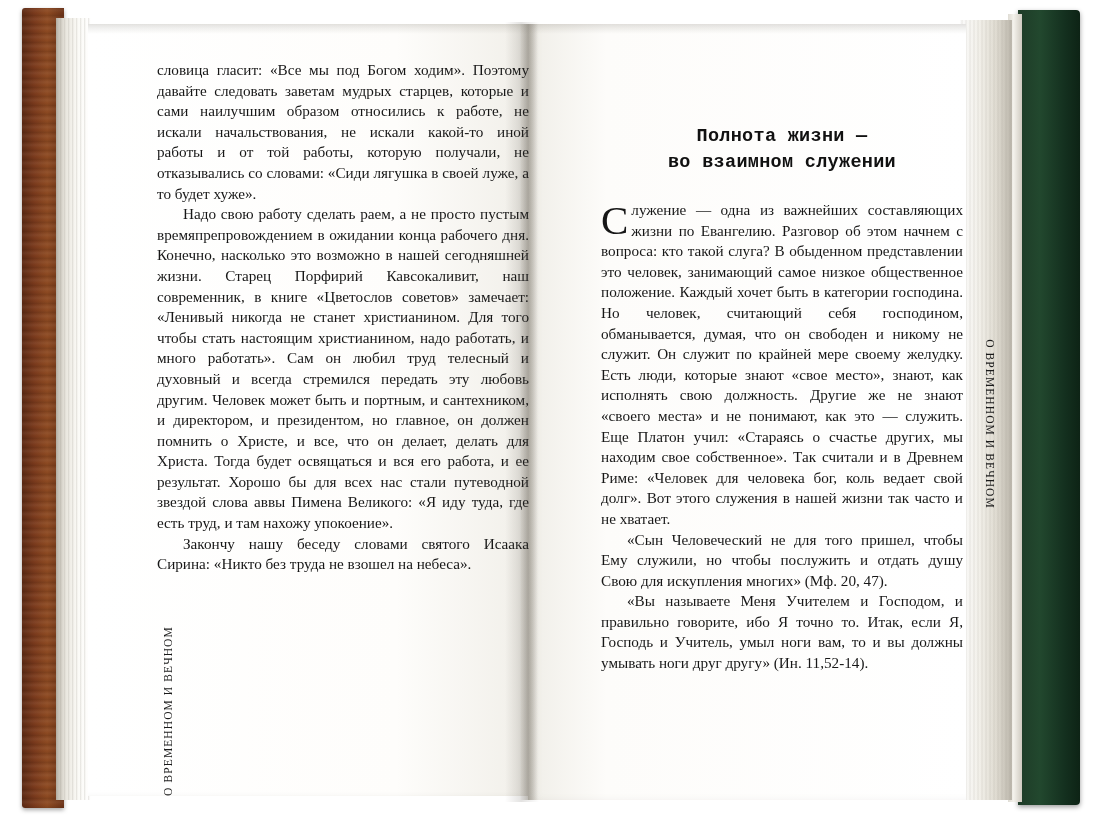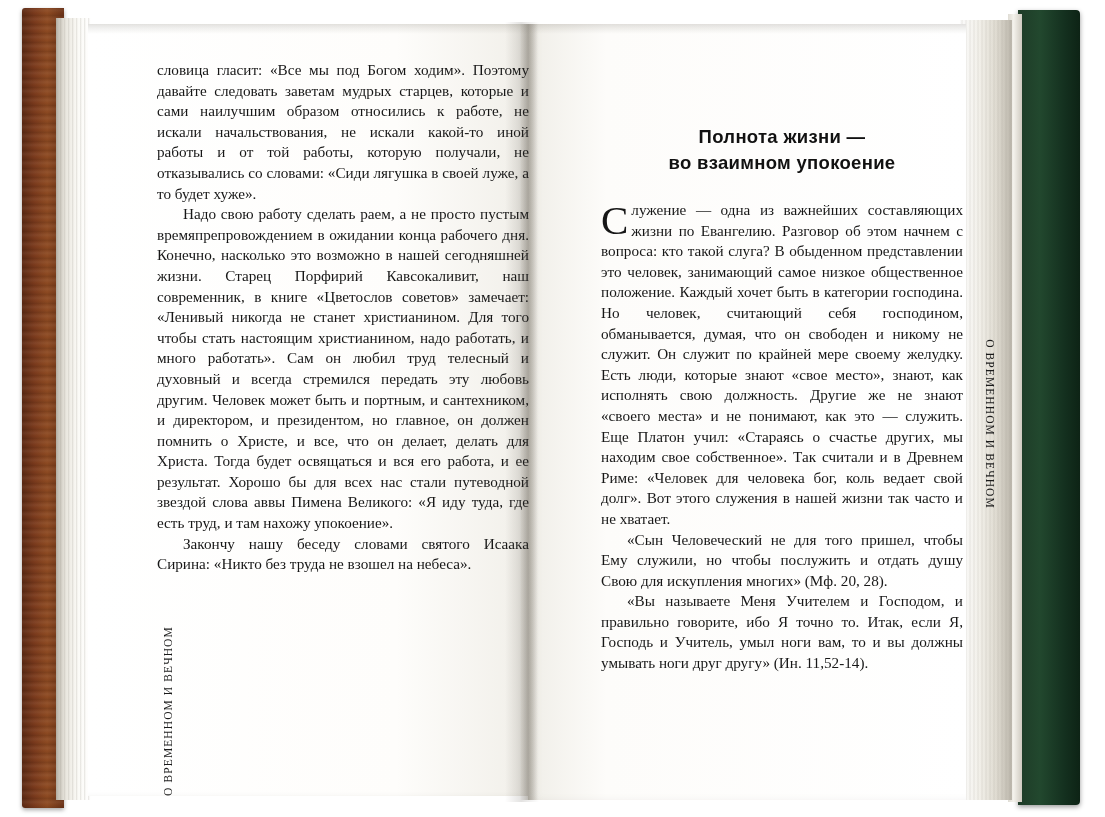--- a/index.html
+++ b/index.html
@@ -128,21 +128,21 @@
     text-indent: 26px;
   }
   .col p.noindent { text-indent: 0; }
 
   
   .chapter-title {
     position: absolute;
     left: 601px; top: 124px;
     width: 362px;
     text-align: center;
-    font-family: Liberation Sans, sans-serif;
+    font-family: Liberation Mono, monospace;
     font-weight: bold;
     font-size: 18.5px;
     line-height: 26px;
     color: #111111;
     letter-spacing: 0.3px;
   }
 
   
   .dropcap-para {
     position: relative;
@@ -240,26 +240,26 @@
   <div class="gutter"></div>
 
   <div class="col col-left">
     <p class="noindent">словица гласит: «Все мы под Богом ходим». Поэтому давайте следовать заветам мудрых старцев, которые и сами наилучшим образом относились к работе, не искали начальствования, не искали какой-то иной работы и от той работы, которую получали, не отказывались со словами: «Сиди лягушка в своей луже, а то будет хуже».</p>
     <p>Надо свою работу сделать раем, а не просто пустым времяпрепровождением в ожидании конца рабочего дня. Конечно, насколько это возможно в нашей сегодняшней жизни. Старец Порфирий Кавсокаливит, наш современник, в книге «Цветослов советов» замечает: «Ленивый никогда не станет христианином. Для того чтобы стать настоящим христианином, надо работать, и много работать». Сам он любил труд телесный и духовный и всегда стремился передать эту любовь другим. Человек может быть и портным, и сантехником, и директором, и президентом, но главное, он должен помнить о Христе, и все, что он делает, делать для Христа. Тогда будет освящаться и вся его работа, и ее результат. Хорошо бы для всех нас стали путеводной звездой слова аввы Пимена Великого: «Я иду туда, где есть труд, и там нахожу упокоение».</p>
     <p>Закончу нашу беседу словами святого Исаака Сирина: «Никто без труда не взошел на небеса».</p>
   </div>
 
   <div class="chapter-title">
     <div>Полнота жизни —</div>
-    <div>во взаимном упокоение</div>
+    <div>во взаимном служении</div>
   </div>
 
   <div class="col col-right" style="top:200px;">
     <p class="noindent dropcap-para"><span class="dropcap">С</span><span>лужение — одна из важнейших составляющих жизни по Евангелию. Разговор об этом начнем с вопроса: кто такой слуга? В обыденном представлении это человек, занимающий самое низкое общественное положение. Каждый хочет быть в категории господина. Но человек, считающий себя господином, обманывается, думая, что он свободен и никому не служит. Он служит по крайней мере своему желудку. Есть люди, которые знают «свое место», знают, как исполнять свою должность. Другие же не знают «своего места» и не понимают, как это — служить. Еще Платон учил: «Стараясь о счастье других, мы находим свое собственное». Так считали и в Древнем Риме: «Человек для человека бог, коль ведает свой долг». Вот этого служения в нашей жизни так часто и не хватает.</span></p>
-    <p>«Сын Человеческий не для того пришел, чтобы Ему служили, но чтобы послужить и отдать душу Свою для искупления многих» (Мф. 20, 28).</p>
+    <p>«Сын Человеческий не для того пришел, чтобы Ему служили, но чтобы послужить и отдать душу Свою для искупления многих» (Мф. 20, 47).</p>
     <p>«Вы называете Меня Учителем и Господом, и правильно говорите, ибо Я точно то. Итак, если Я, Господь и Учитель, умыл ноги вам, то и вы должны умывать ноги друг другу» (Ин. 11,52-14).</p>
   </div>
 
 
   <div class="running-left-wrap">
     <div class="running running-left">О ВРЕМЕННОМ И ВЕЧНОМ</div>
   </div>
   <div class="running-right-wrap">
     <div class="running running-right">О ВРЕМЕННОМ И ВЕЧНОМ</div>
   </div>

